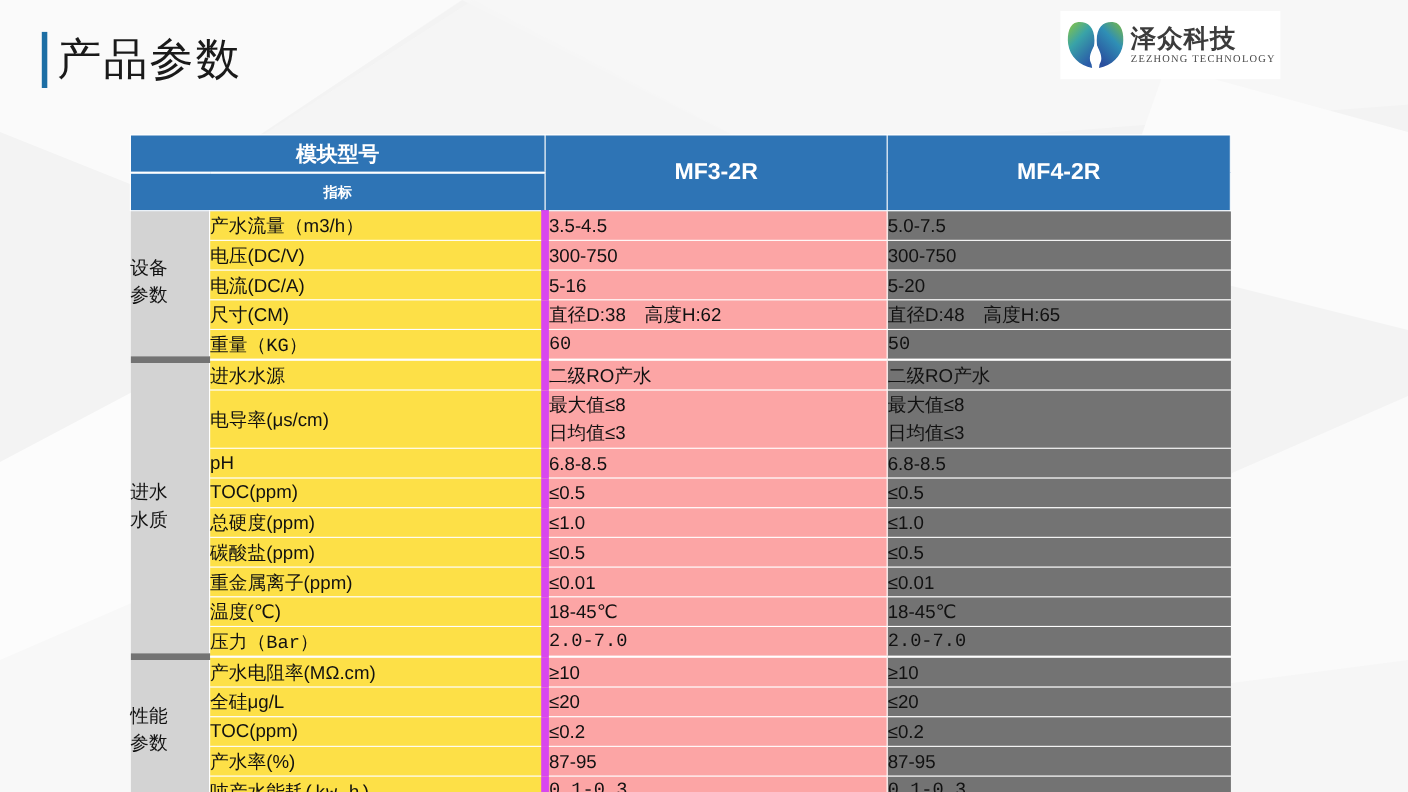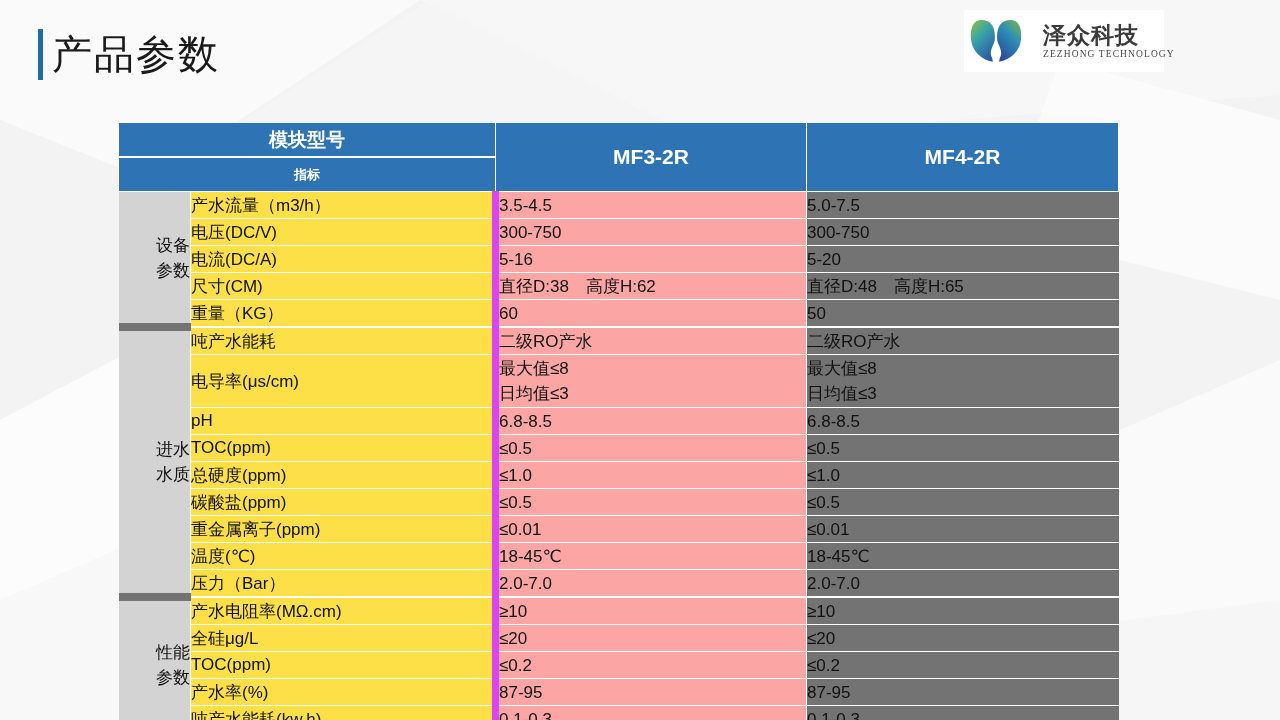--- a/index.html
+++ b/index.html
@@ -63,21 +63,21 @@
     align-items: center;
     padding-left: 6px;
     box-sizing: border-box;
   }
   .logo-mark {
     width: 52px;
     height: 50px;
     flex: 0 0 52px;
   }
   .logo-text {
-    margin-left: 21px;
+    margin-left: 6px;
     display: flex;
     flex-direction: column;
     justify-content: center;
   }
   .logo-cn {
     font-size: 23px;
     font-weight: bold;
     color: #3b3b3b;
     letter-spacing: 1px;
     line-height: 26px;
@@ -128,27 +128,28 @@
     font-size: 13px;
   }
   .hdr-col {
     height: 68px;
     font-size: 21px;
   }
 
   
   .grp {
     background: #d3d3d3;
-    text-align: right;
+    text-align: left;
     font-size: 17px;
     color: #111;
     line-height: 25px;
-    border-bottom: 8px solid #737373;
+    border-bottom: 6px solid #737373;
     border-right: 1px solid #ffffff;
     width: 72px;
+    font-family: Liberation Mono, monospace;
   }
   
   .lbl {
     background: #fde047;
     padding-left: 9px;
     height: 26px;
     border-bottom: 1px solid #ffffff;
     border-right: 7px solid #d946ef;
   }
   
@@ -162,21 +163,21 @@
   .val-2 {
     background: #737373;
     padding-left: 11px;
     height: 26px;
     border-bottom: 1px solid #ffffff;
   }
   .tall { height: 52px; }
   .vline { display: block; line-height: 25px; }
   .sect-end .lbl,
   .sect-end .val,
-  .sect-end .val-2 { border-bottom: 2px solid #ffffff; }
+  .sect-end .val-2 { border-bottom: 2px solid #ffffff; font-family: Liberation Mono, monospace; }
 </style>
 </head>
 <body>
 
 <svg id="bg-decor" viewBox="0 0 1280 720" preserveAspectRatio="none">
   <rect x="0" y="0" width="1280" height="720" fill="#f3f3f3"></rect>
   <polygon points="0,0 420,0 150,180 0,120" fill="#fafafa"></polygon>
   <polygon points="420,0 1280,0 1280,95 700,140" fill="#f7f7f7"></polygon>
   <polygon points="1060,60 1280,120 1280,300 1000,230" fill="#fbfbfb"></polygon>
   <polygon points="0,420 170,330 240,720 0,720" fill="#fcfcfc"></polygon>
@@ -278,21 +279,21 @@
         </td>
         <td class="val-2">
           <span class="vline">50</span>
         </td>
       </tr>
       <tr>
         <td class="grp" rowspan="9">
           <span class="vline">进水</span>
           <span class="vline">水质</span>
         </td>
-        <td class="lbl">吨产水能耗</td>
+        <td class="lbl">进水水源</td>
         <td class="val">
           <span class="vline">二级RO产水</span>
         </td>
         <td class="val-2">
           <span class="vline">二级RO产水</span>
         </td>
       </tr>
       <tr>
         <td class="lbl tall">电导率(μs/cm)</td>
         <td class="val tall">

